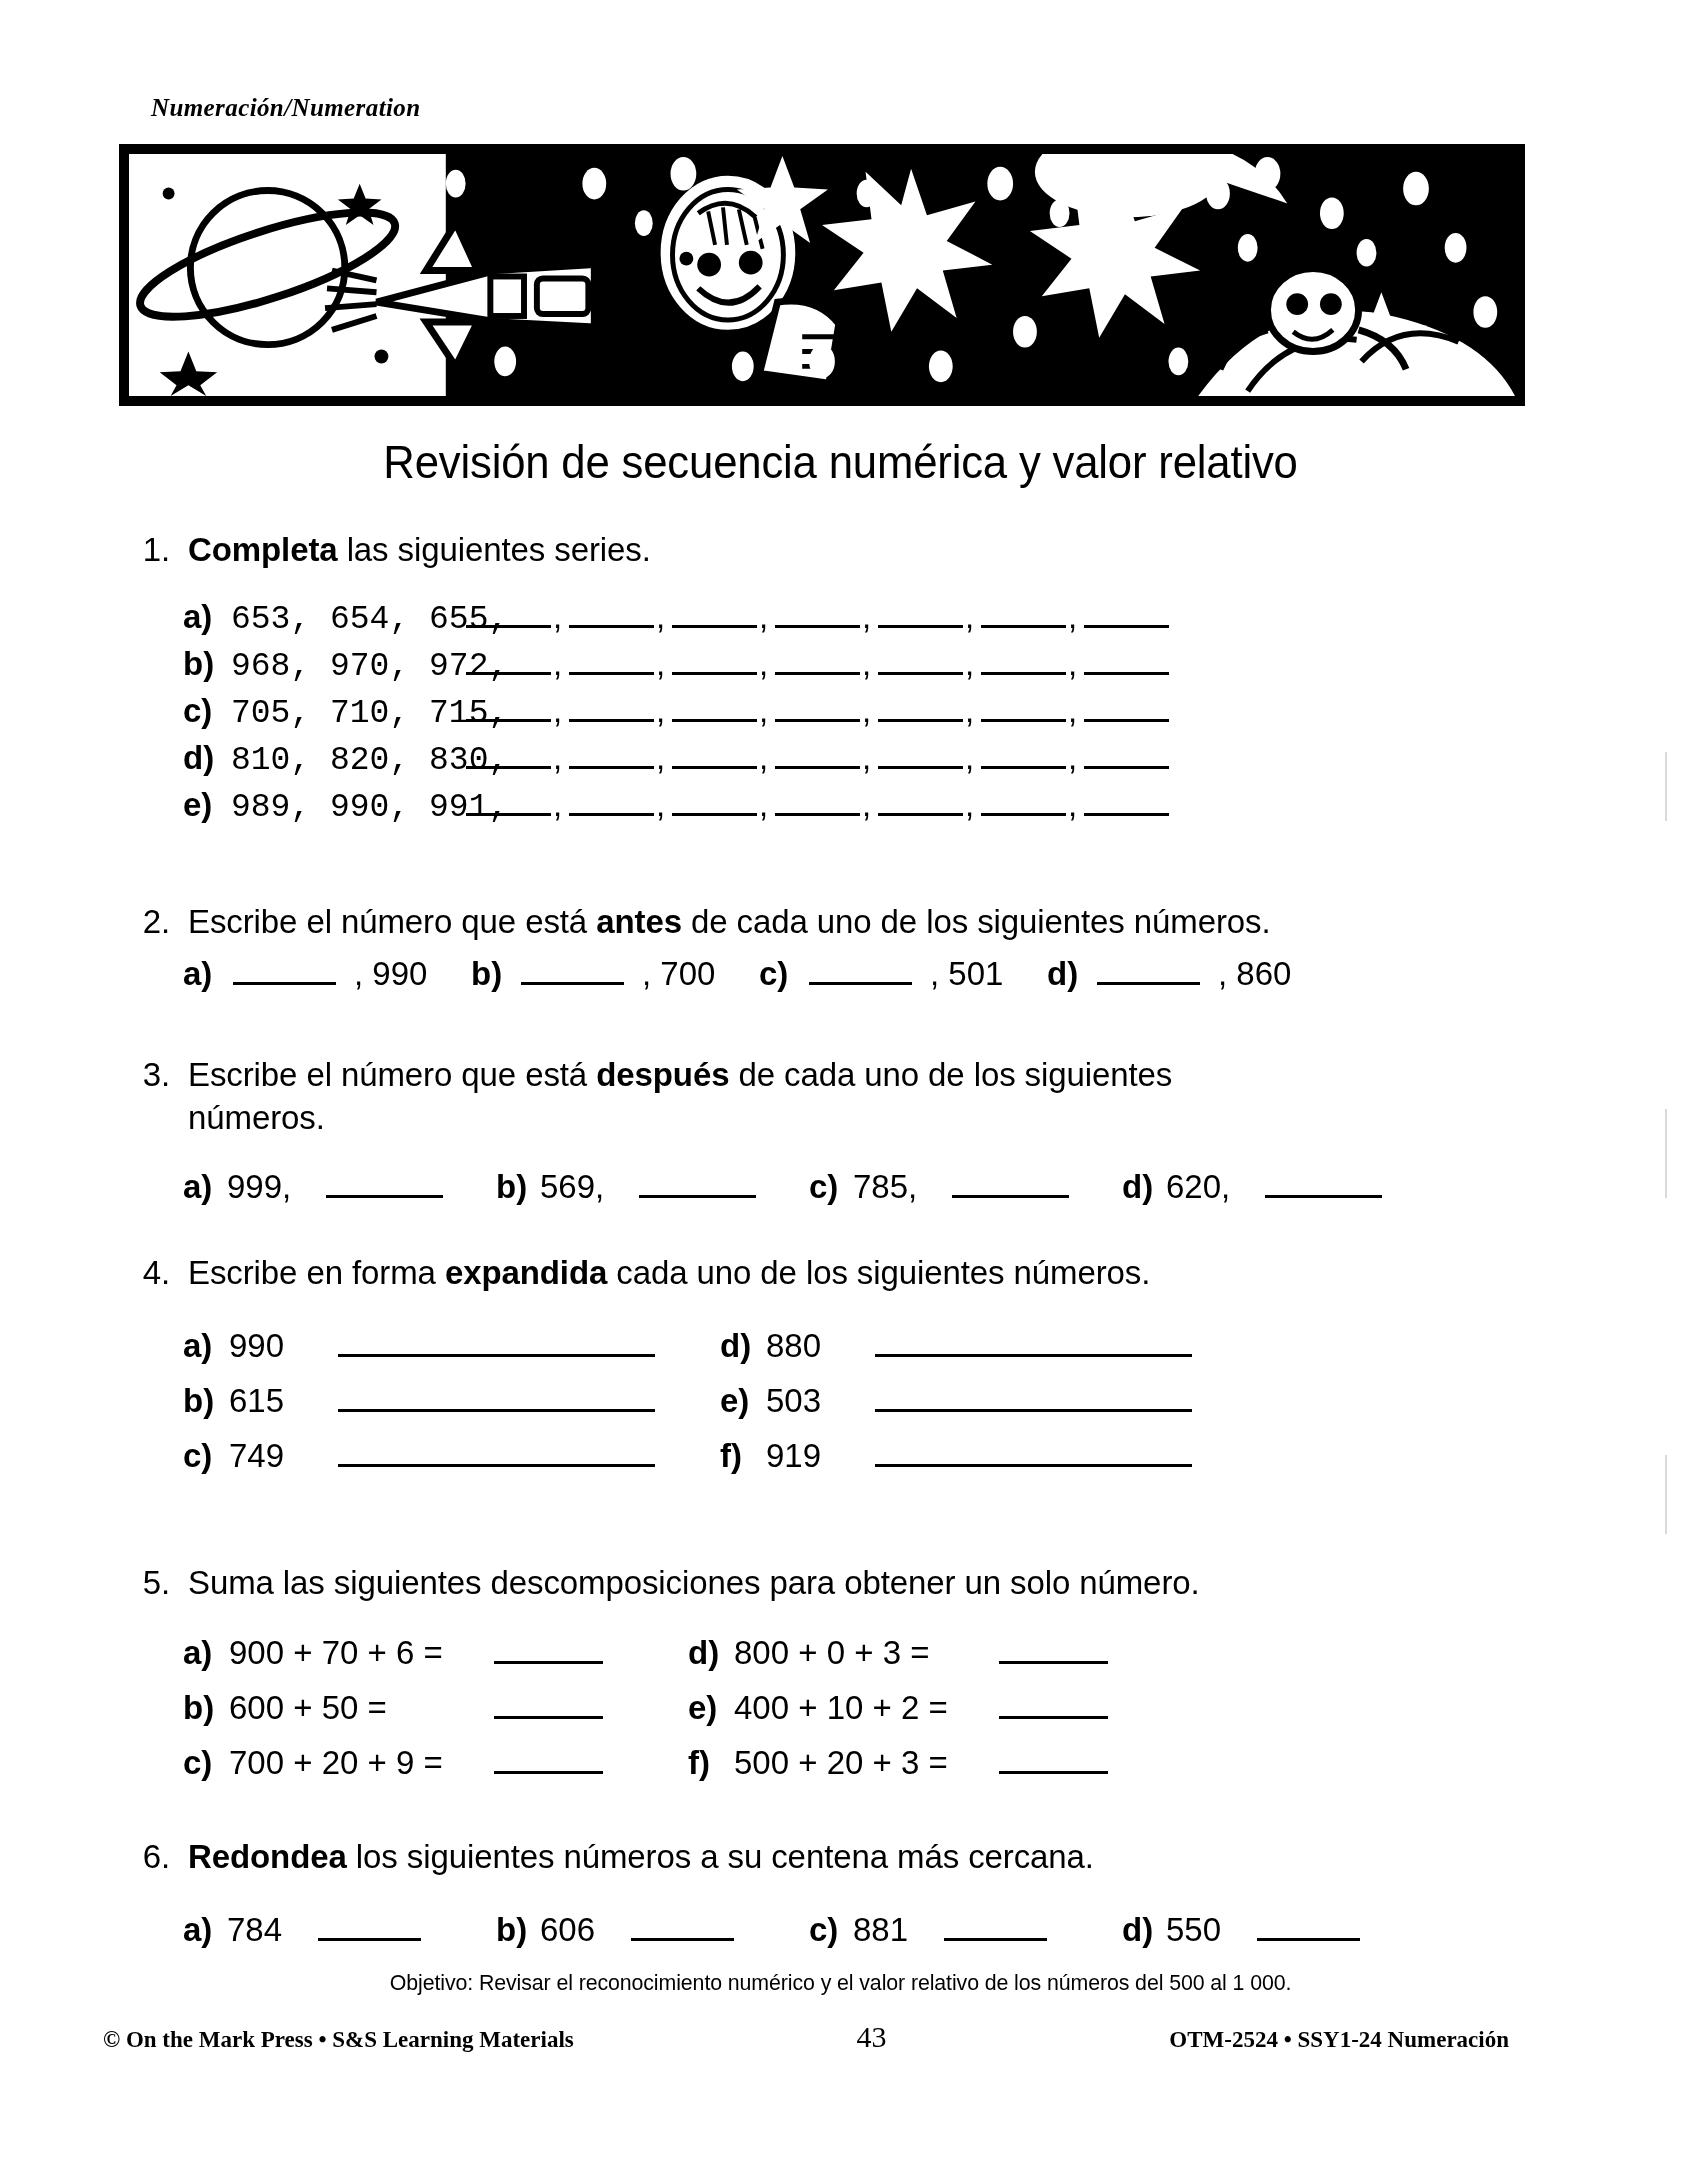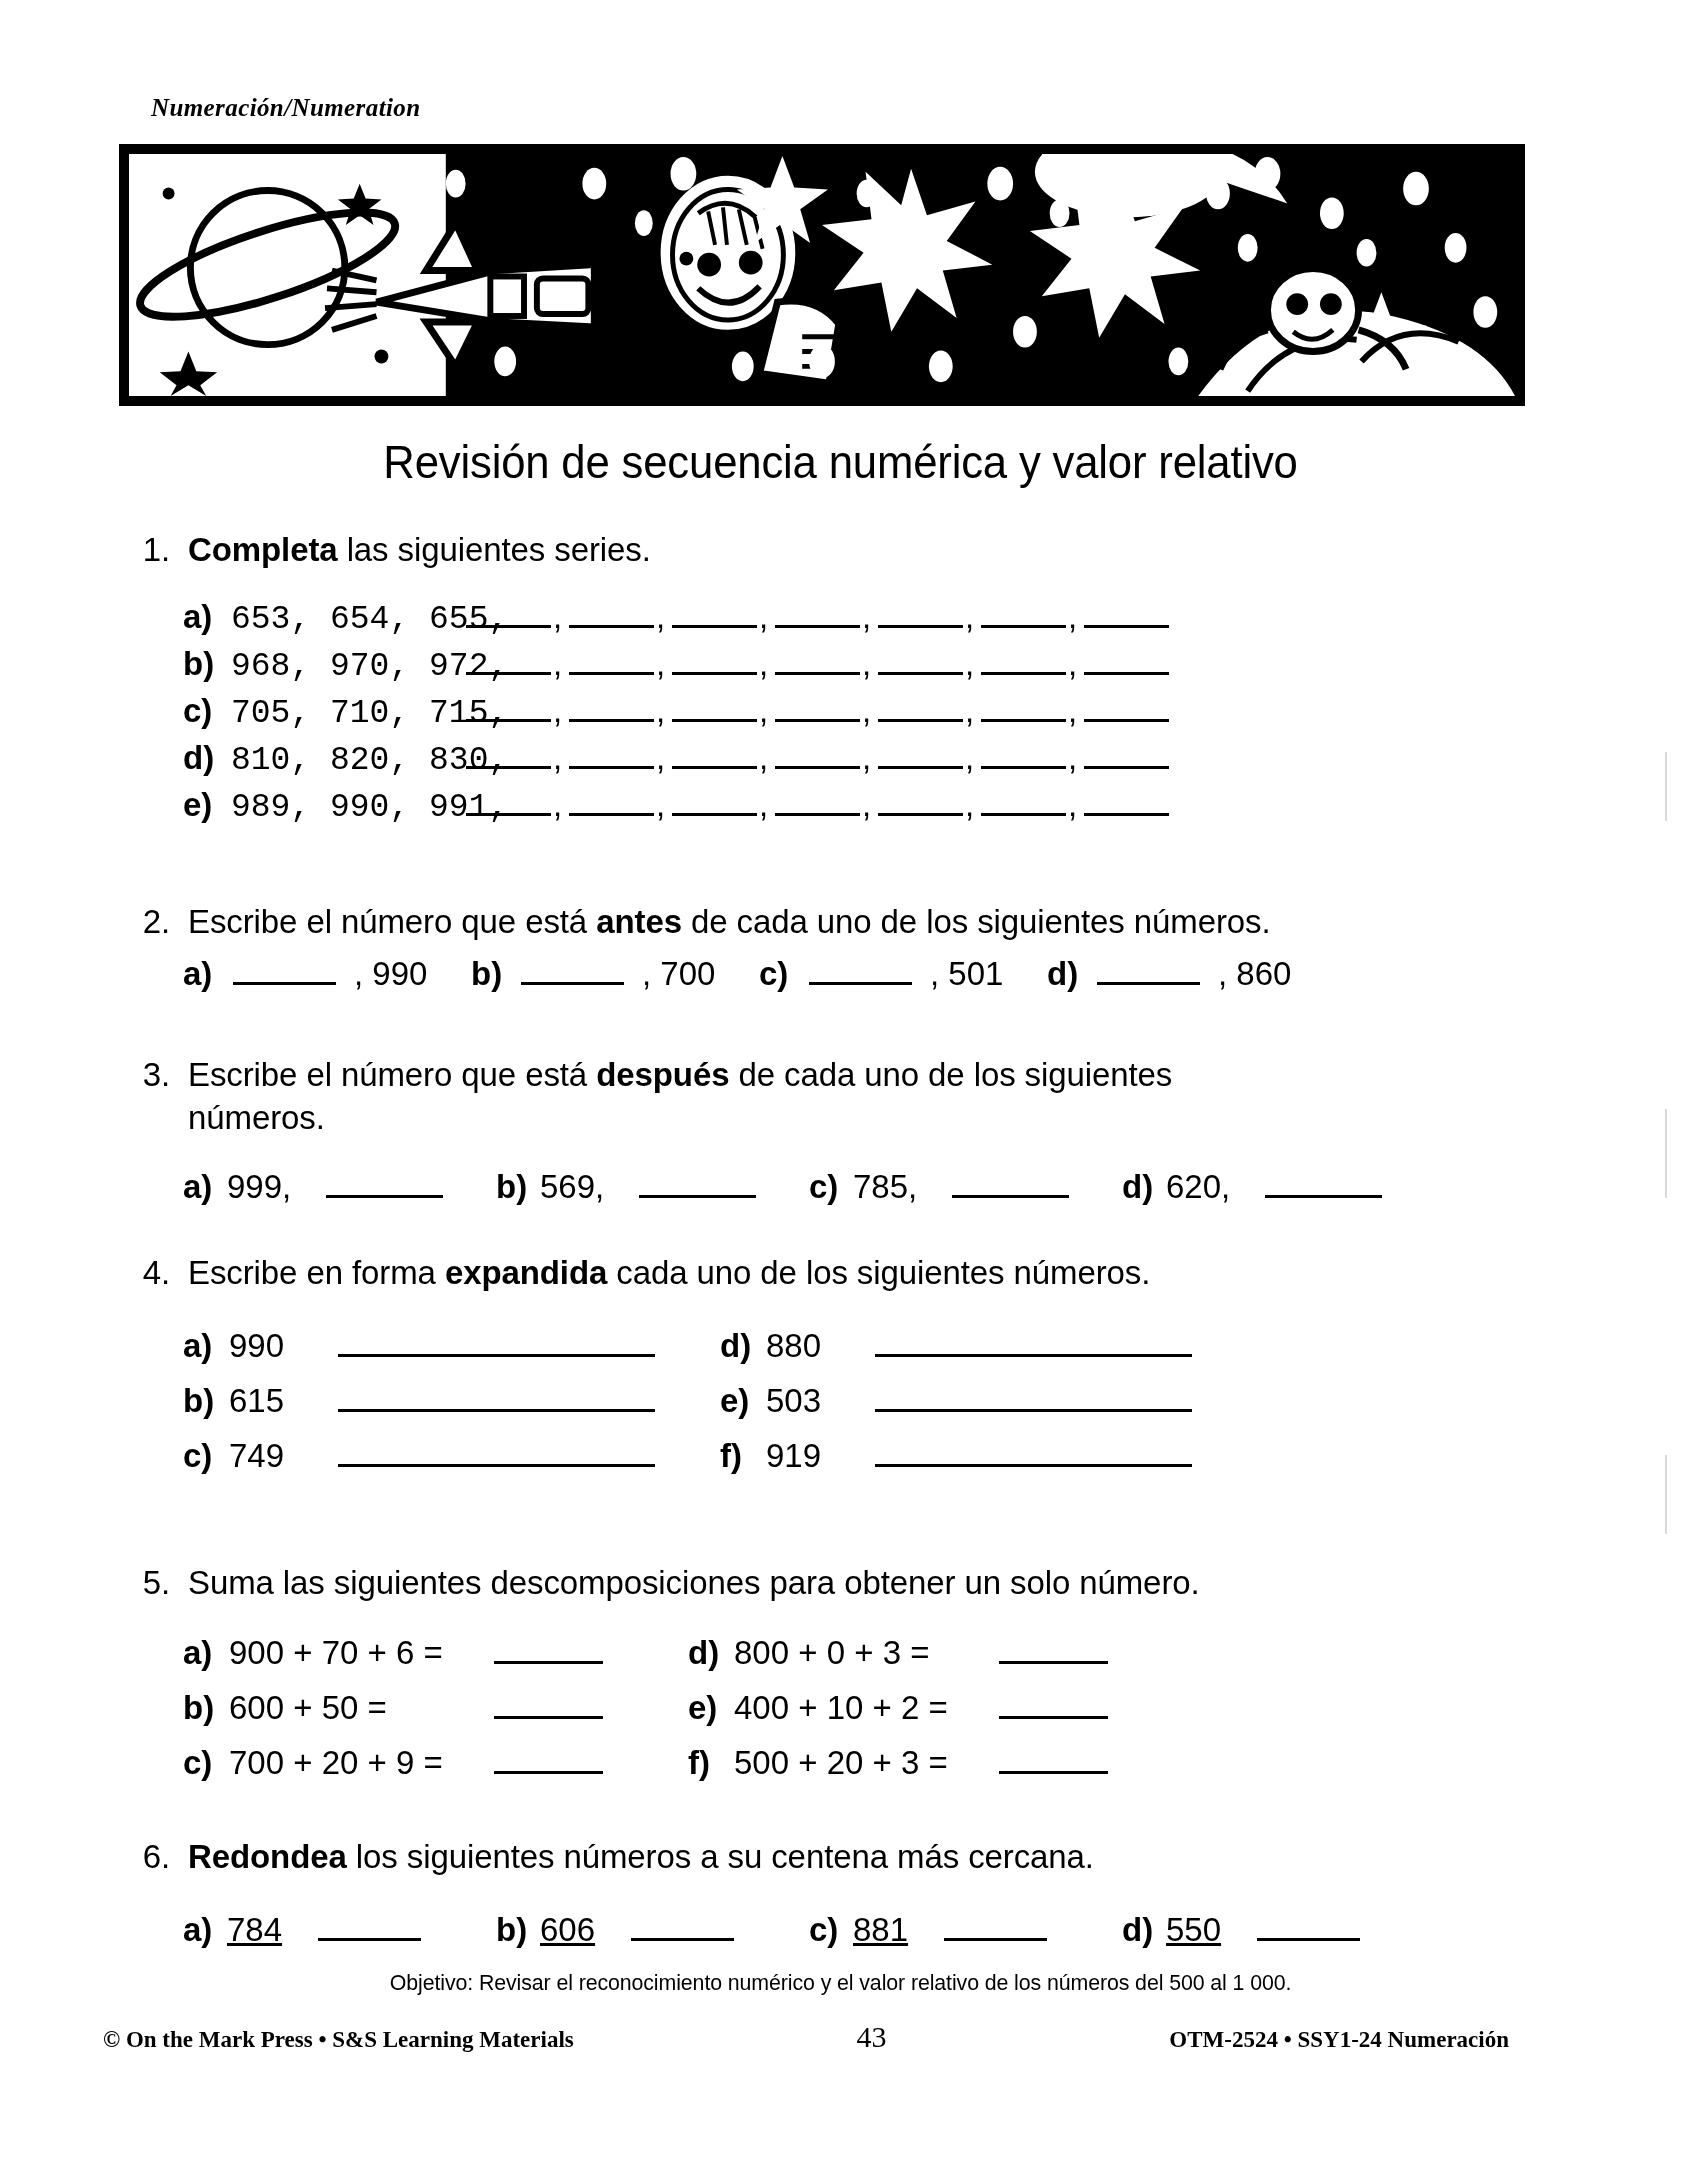--- a/index.html
+++ b/index.html
@@ -140,21 +140,21 @@
   #q5-items { left: 183px; top: 1634px; }
   #q5-items .row { height: 55px; }
   #q5-items .lbl { width: 46px; }
   #q5-items .expr { display:inline-block; width: 265px; }
   #q5-items .blank { width: 109px; }
   #q5-items .colgap { display:inline-block; width: 85px; }
 
   
   #q6-items { left: 183px; top: 1911px; }
   #q6-items .lbl { width: 44px; }
-  #q6-items .seedv { display:inline-block; width: 91px; text-decoration: underline; }
+  #q6-items .seedv { display:inline-block; width: 91px; }
   #q6-items .blank { width: 103px; margin-right: 75px; }
 
   
   .objective {
     position: absolute;
     left: 0;
     top: 1970px;
     width: 1681px;
     text-align: center;
     font-size: 22px;

